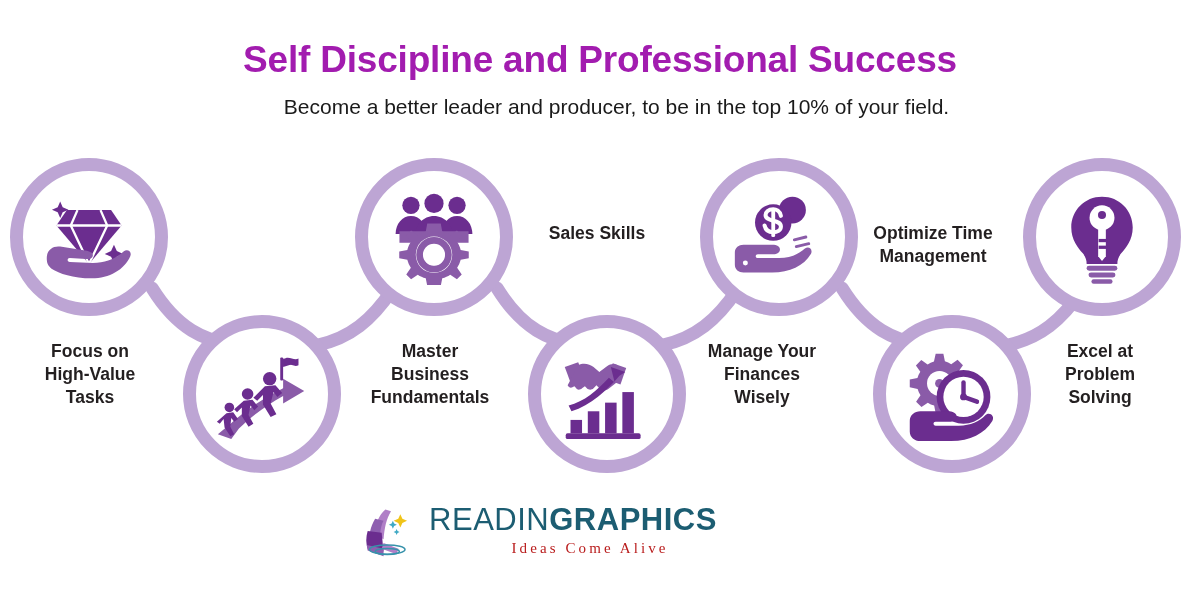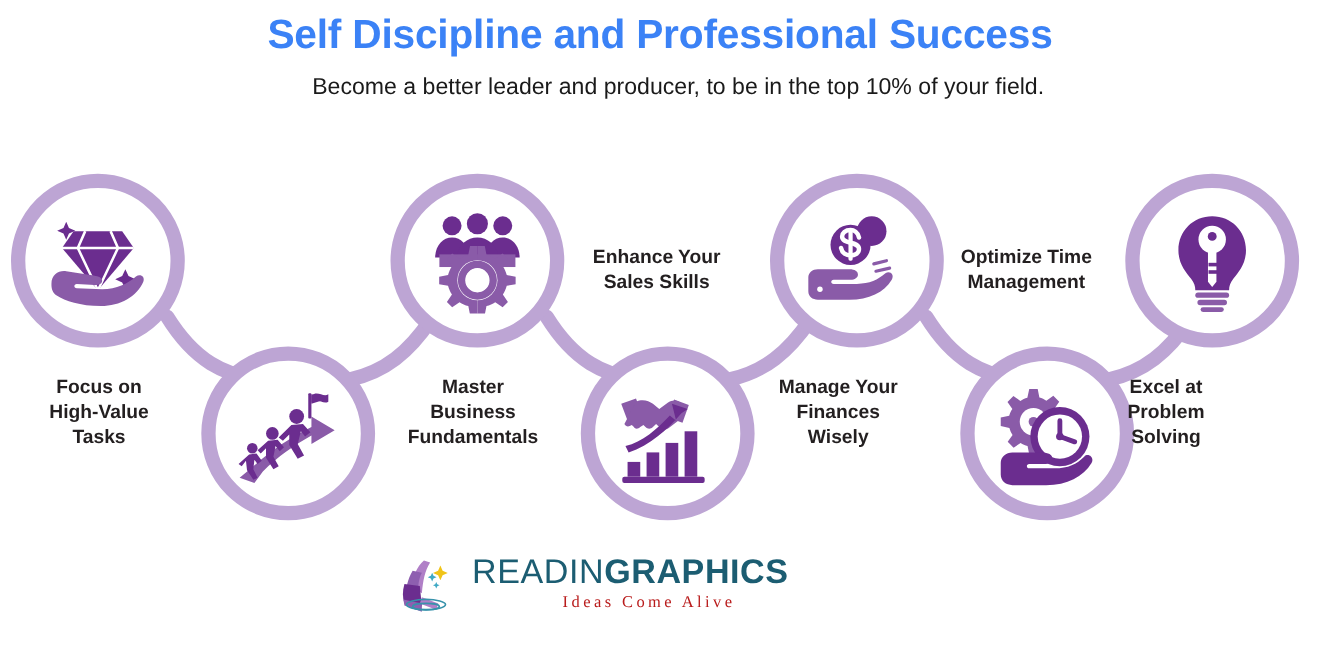--- a/index.html
+++ b/index.html
@@ -7,21 +7,21 @@
     width:1200px;height:600px;background:#ffffff;overflow:hidden;
     font-family:"Liberation Sans","DejaVu Sans",sans-serif;
     color:#231f20;position:relative;
   }
   #infographic{position:relative;width:1200px;height:600px;}
 
   
   .header{position:absolute;left:0;top:0;width:1200px;text-align:center;}
   .title{
     font-size:37px;font-weight:bold;letter-spacing:-0.2px;
-    color:#3b82f6;margin-top:12px;line-height:1.1;
+    color:#a21caf;margin-top:40px;line-height:1.1;
   }
   .subtitle{
     font-size:21px;font-weight:normal;color:#1a1a1a;
     margin-top:14px;line-height:1.15;margin-left:33px;
   }
 
   
   .chain-svg{position:absolute;left:0;top:0;width:1200px;height:600px;pointer-events:none;}
   .node{position:absolute;width:158px;height:158px;border-radius:50%;
         background:#ffffff;border:13px solid #bda5d4;box-sizing:border-box;
@@ -145,21 +145,20 @@
         <path d="M10 62 C26 58 40 46 52 33 l6 5 -4 -16 15 5 -6 4 C50 46 33 62 13 68 Z"></path>
         <rect x="12" y="77" width="12" height="14"></rect>
         <rect x="30" y="68" width="12" height="23"></rect>
         <rect x="48" y="59" width="12" height="32"></rect>
         <rect x="66" y="48" width="12" height="43"></rect>
         <rect x="7" y="91" width="78" height="6" rx="2"></rect>
       </g>
     </svg>
   </div>
   <div class="label" style="left:522px;top:222px;">
-    <div>Enhance Your</div>
     <div>Sales Skills</div>
   </div>
 
   <div class="node" style="left:700px;top:158px;">
     <svg class="glyph" viewBox="0 0 100 100">
       <circle cx="64" cy="22" r="14" fill="#6b2d8f"></circle>
       <circle cx="44" cy="35" r="19" fill="#6b2d8f"></circle>
       <g fill="#ffffff">
         <rect x="42" y="20" width="4" height="30" rx="1.6"></rect>
         <path d="M52 28 c-1 -5 -5 -7 -8 -7 -5 0 -8 3 -8 6 0 4 4 5 8 6 4 1 8 2 8 6 0 4 -4 6 -8 6 -4 0 -8 -2 -9 -7" stroke="#ffffff" stroke-width="4.2" fill="none" stroke-linecap="round"></path>
@@ -212,21 +211,21 @@
         <rect x="46.5" y="52" width="9" height="3.4"></rect>
         <rect x="46.5" y="59" width="9" height="3.4"></rect>
       </g>
       <g fill="#8a5ba8">
         <rect x="34" y="80" width="32" height="5.2" rx="2.6"></rect>
         <rect x="36" y="87" width="28" height="5.2" rx="2.6"></rect>
         <rect x="39" y="94" width="22" height="4.6" rx="2.3"></rect>
       </g>
     </svg>
   </div>
-  <div class="label" style="left:985px;top:340px;">
+  <div class="label" style="left:1025px;top:340px;">
     <div>Excel at</div>
     <div>Problem</div>
     <div>Solving</div>
   </div>
 
   <div class="logo">
     <svg class="logo-mark" viewBox="0 0 60 60">
       <path fill="#b07fc7" d="M24 8 c-7 6 -11 16 -12 26 l10 6 c1 -12 3 -22 8 -30 Z"></path>
       <path fill="#8e5fb0" d="M13 18 c-5 8 -7 18 -6 26 l12 3 c-1 -10 -1 -20 3 -27 Z"></path>
       <path fill="#6b2d8f" d="M5 31 c-2 7 -2 13 0 19 l17 3 -2 -20 Z"></path>

